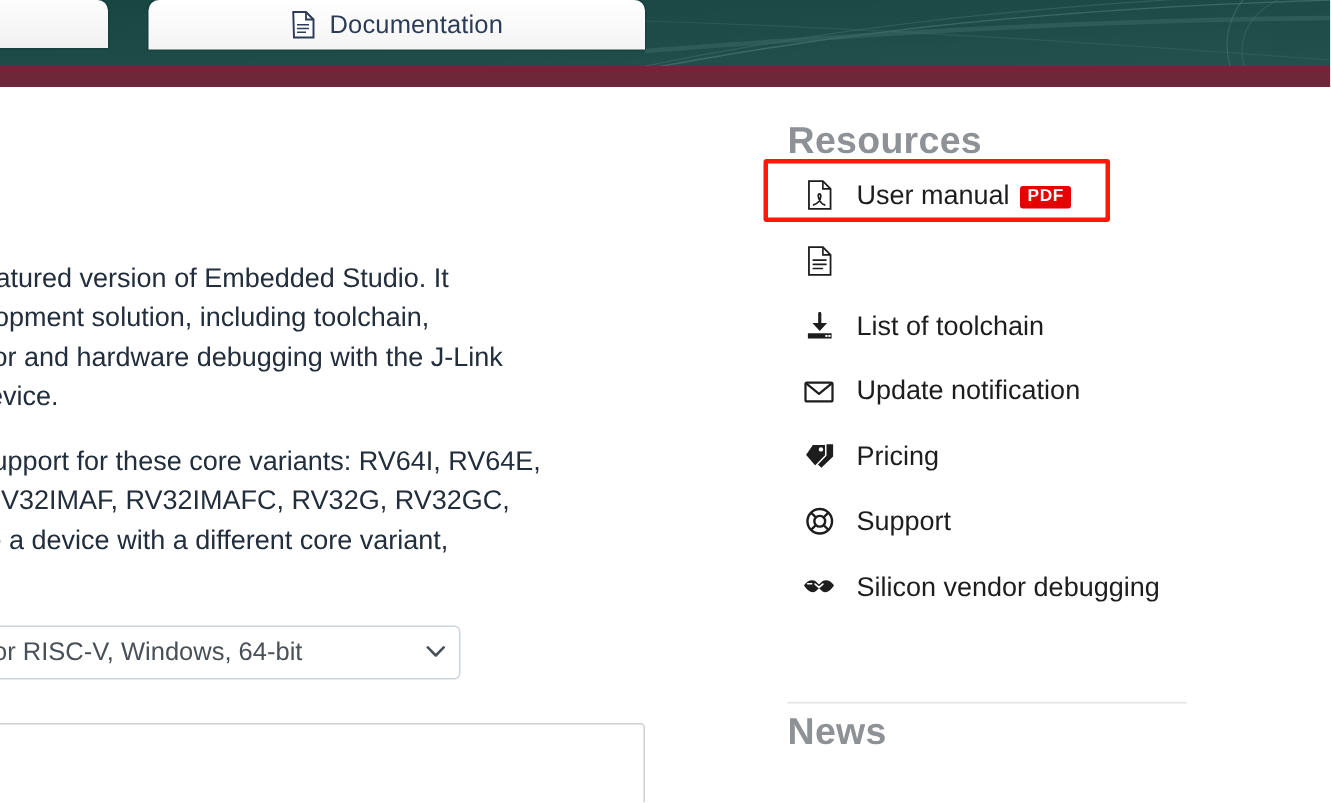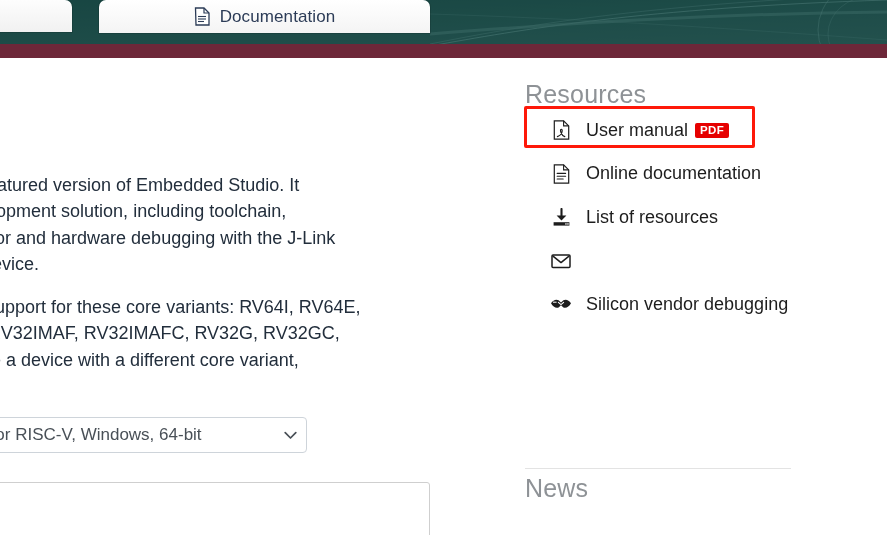--- a/index.html
+++ b/index.html
@@ -55,27 +55,27 @@
   .chev{flex:0 0 auto;margin-left:8px;}
 
   .emptybox{
     position:absolute;left:-62px;top:424px;width:492px;height:70px;
     box-sizing:border-box;border:1px solid #cfcfcf;border-radius:3px;background:#fff;
   }
 
   
   .sidebar{position:absolute;left:525px;top:0;width:340px;}
   .side-h{
-    font-size:25px;font-weight:400;color:#8e9296;letter-spacing:.2px;
+    font-size:25px;font-weight:700;color:#8e9296;letter-spacing:.2px;
     margin:0;padding:0;
   }
   .h-resources{position:absolute;left:0;top:22px;}
   .h-news{position:absolute;left:0;top:416px;}
 
-  .reslist{position:absolute;left:16px;top:60px;width:340px;}
+  .reslist{position:absolute;left:1px;top:60px;width:340px;}
   .resitem{
     display:flex;align-items:center;height:24px;margin-bottom:19.5px;
     padding-left:9px;
   }
   .resicon{width:22px;flex:0 0 22px;display:flex;align-items:center;justify-content:center;}
   .reslabel{
     font-size:18px;color:#1d1d1d;margin-left:14px;white-space:nowrap;
     font-family:"Liberation Sans", sans-serif;
   }
   .pdf-badge{
@@ -192,47 +192,70 @@
             <svg width="17" height="20" viewBox="0 0 17 20">
               <path d="M1.3 .8h9.3l5.1 5.1v13.3h-14.4z" fill="#fff" stroke="#1d1d1d" stroke-width="1.2"></path>
               <path d="M10.6 .8v5.1h5.1" fill="none" stroke="#1d1d1d" stroke-width="1.1"></path>
               <g stroke="#1d1d1d" stroke-width="1.15" stroke-linecap="round">
                 <path d="M4.2 9.4h8.4"></path>
                   <path d="M4.2 12.2h8.4"></path>
                   <path d="M4.2 15h6"></path>
               </g>
             </svg>
           </span>
-          <span class="reslabel">Online documentation</span>
         </div>
 
         <div class="resitem">
           <span class="resicon">
             <svg width="19" height="19" viewBox="0 0 19 19">
               <path d="M9.5 1v9.2" stroke="#1d1d1d" stroke-width="2.1" stroke-linecap="round"></path>
               <path d="M4.6 7.4 L9.5 12.6 L14.4 7.4 Z" fill="#1d1d1d"></path>
               <path d="M1.6 14.2h15.8v3.4H1.6z" fill="#1d1d1d"></path>
               <rect x="13.2" y="15.3" width="1.5" height="1.3" fill="#fff"></rect>
               <rect x="15.2" y="15.3" width="1.5" height="1.3" fill="#fff"></rect>
             </svg>
           </span>
-          <span class="reslabel">List of resources</span>
+          <span class="reslabel">List of toolchain</span>
         </div>
 
         <div class="resitem">
           <span class="resicon">
             <svg width="20" height="16" viewBox="0 0 20 16">
               <rect x="1" y="2" width="18" height="12.6" rx="1" fill="#fff" stroke="#1d1d1d" stroke-width="1.5"></rect>
               <path d="M1.7 2.8 L10 9.6 L18.3 2.8" fill="none" stroke="#1d1d1d" stroke-width="1.5" stroke-linejoin="round"></path>
             </svg>
           </span>
-        </div>
-
-
-
+          <span class="reslabel">Update notification</span>
+        </div>
+
+        <div class="resitem">
+          <span class="resicon">
+            <svg width="21" height="18" viewBox="0 0 21 18">
+              <path d="M9.5 1.2 L19.4 1.2 L19.4 9.3 L11.6 16.8 L2.4 8.3 Z" fill="#1d1d1d"></path>
+              <path d="M5.6 1.2 L14.5 1.2 L14.5 8.7 L7.4 16 L0.8 8.3 Z" fill="#1d1d1d" stroke="#ffffff" stroke-width="1"></path>
+              <circle cx="11.3" cy="4.6" r="1.45" fill="#ffffff"></circle>
+            </svg>
+          </span>
+          <span class="reslabel">Pricing</span>
+        </div>
+
+
+        <div class="resitem">
+          <span class="resicon">
+            <svg width="19" height="19" viewBox="0 0 19 19">
+              <circle cx="9.5" cy="9.5" r="8.2" fill="none" stroke="#1d1d1d" stroke-width="1.6"></circle>
+              <circle cx="9.5" cy="9.5" r="3.6" fill="none" stroke="#1d1d1d" stroke-width="1.6"></circle>
+              <path d="M3.7 3.7 L7 7" stroke="#1d1d1d" stroke-width="1.6"></path>
+              <path d="M15.3 3.7 L12 7" stroke="#1d1d1d" stroke-width="1.6"></path>
+              <path d="M3.7 15.3 L7 12" stroke="#1d1d1d" stroke-width="1.6"></path>
+              <path d="M15.3 15.3 L12 12" stroke="#1d1d1d" stroke-width="1.6"></path>
+            </svg>
+          </span>
+          <span class="reslabel">Support</span>
+        </div>
 
         <div class="resitem">
           <span class="resicon">
             <svg width="22" height="14" viewBox="0 0 22 14">
               <path d="M1 6.2 C3 3.2, 6 2, 8.6 3.3 L11 5.6 L13.4 3.3 C16 2, 19 3.2, 21 6.2 C19 9.8, 16 11.6, 13.4 10.4 L11 8.2 L8.6 10.4 C6 11.6, 3 9.8, 1 6.2 Z" fill="#1d1d1d"></path>
               <path d="M8.4 5.4 L11 7.6 L13.6 5.4" fill="none" stroke="#ffffff" stroke-width="1.1" stroke-linecap="round"></path>
               <path d="M3.4 5.2 L6.2 5.2" stroke="#ffffff" stroke-width="1" stroke-linecap="round"></path>
             </svg>
           </span>
           <span class="reslabel">Silicon vendor debugging</span>

